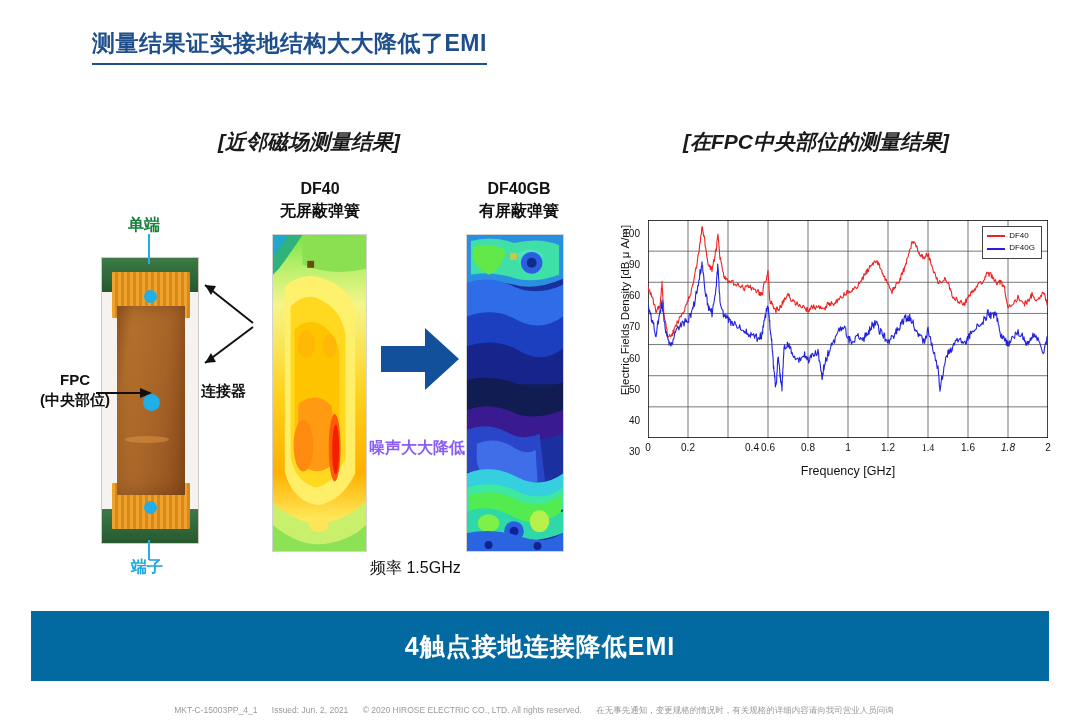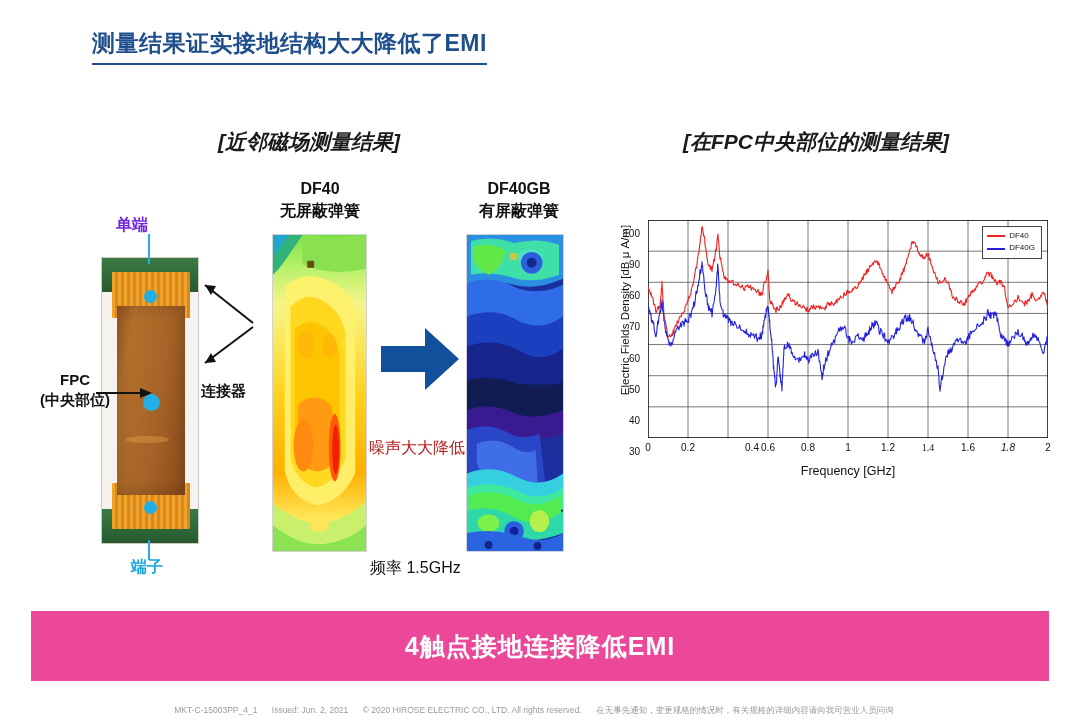--- a/index.html
+++ b/index.html
@@ -66,42 +66,42 @@
     content:""; position:absolute; left:8px; bottom:52px; width:44px; height:7px;
     background:rgba(224,150,70,.5); border-radius:50%;
   }
   .cyan-dot {
     position:absolute; border-radius:50%; background:#22AEE6;
   }
   .cyan-line { position:absolute; background:#22AEE6; width:2px; }
 
   
   .anno { position:absolute; white-space:nowrap; font-weight:bold; }
-  #lbl-danduan { left:116px; top:215px; font-size:16px; color:#6d28d9; }
+  #lbl-danduan { left:128px; top:215px; font-size:16px; color:#15803d; }
   #lbl-duanzi  { left:131px; top:557px; font-size:16px; color:#1BA6DE; }
   #lbl-fpc {
     left:40px; top:370px; font-size:15px; color:#111; text-align:center;
     line-height:1.35;
   }
   #lbl-conn { left:201px; top:382px; font-size:15px; color:#111; }
 
   
   .heatmap {
     position:absolute; border:1px solid #d3d3d3; overflow:hidden;
   }
   #heat-a { left:272px; top:234px; width:95px; height:318px; background:#ffffe0; }
   #heat-b { left:466px; top:234px; width:98px; height:318px; background:#1030a0; }
 
   
   #blue-arrow {
     position:absolute; left:381px; top:328px; width:78px; height:62px;
   }
   #lbl-noise {
     position:absolute; left:369px; top:438px;
-    font-size:16px; font-weight:normal; color:#b91c1c; white-space:nowrap;
+    font-size:16px; font-weight:bold; color:#8b5cf6; white-space:nowrap;
   }
   #lbl-freq {
     position:absolute; left:370px; top:558px;
     font-size:16px; color:#111; white-space:nowrap;
   }
 
   
   #chart-box {
     position:absolute; left:604px; top:214px; width:450px; height:270px;
     background:#ffffff;
@@ -127,21 +127,21 @@
     position:absolute; right:6px; top:6px;
     border:1px solid #444; background:#fff; padding:3px 6px 3px 4px;
     font-size:8px; line-height:1.55; color:#111;
   }
   .lg-row { display:flex; align-items:center; gap:4px; white-space:nowrap; }
   .lg-swatch { display:inline-block; width:18px; height:2px; }
 
   
   #banner {
     position:absolute; left:31px; top:611px; width:1018px; height:70px;
-    background:#ec4899;
+    background:#0369a1;
     display:flex; align-items:center; justify-content:center;
   }
   #banner-text {
     font-size:25px; font-weight:bold; color:#ffffff; letter-spacing:1px;
   }
 
   
   #footer {
     position:absolute; left:0; top:705px; width:100%;
     text-align:center; font-size:8.5px; color:#9a9a9a;

